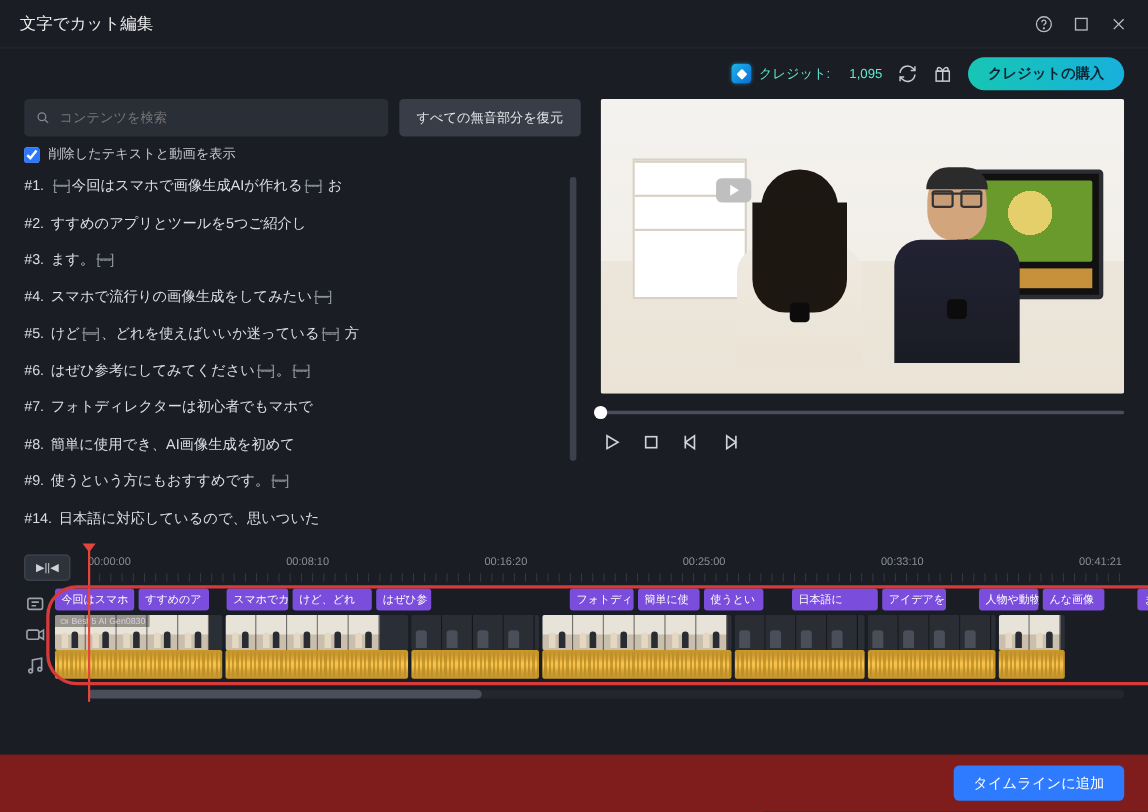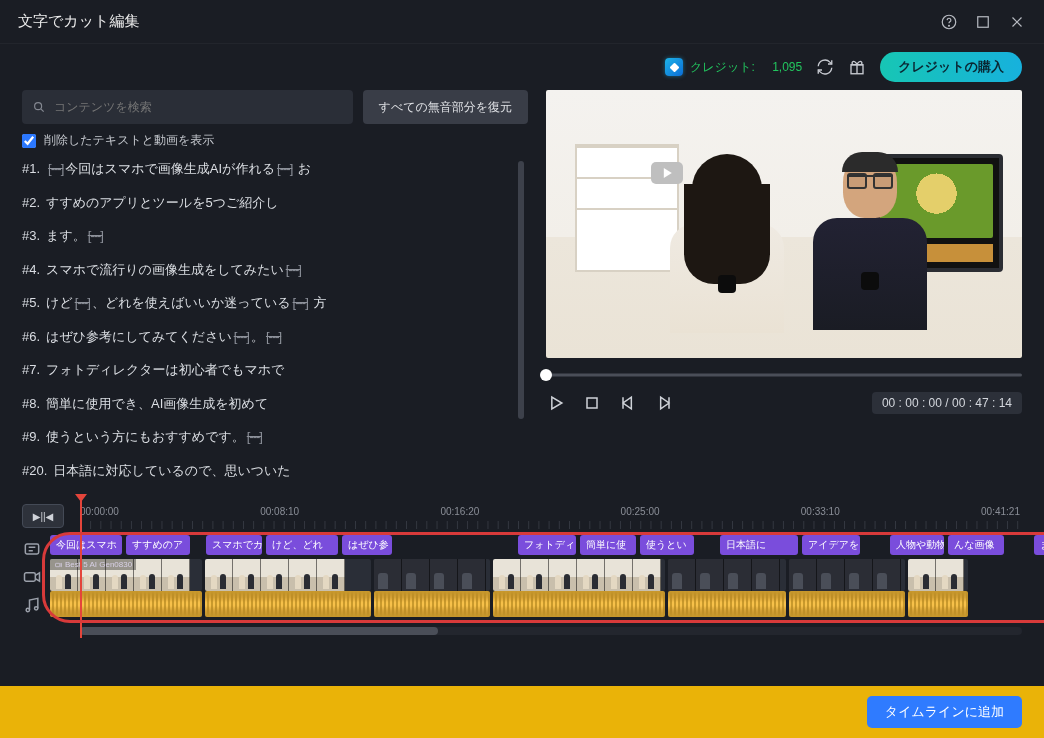--- a/index.html
+++ b/index.html
@@ -20,21 +20,21 @@
 .titlebar h1 { font-size: 15px; font-weight: 500; color:#ededed; }
 .titlebar-right { display:flex; gap:16px; align-items:center; }
 .icon-btn { width:18px; height:18px; color:#b8bbc2; display:flex; align-items:center; justify-content:center; cursor:pointer; }
 .icon-btn svg { width:100%; height:100%; stroke:currentColor; fill:none; stroke-width:1.6; }
 
 
 .credits-row {
   height: 46px; display:flex; align-items:center; justify-content:flex-end;
   gap:14px; padding: 0 22px;
 }
-.credits { display:flex; align-items:center; gap:7px; color:#22c55e; font-size:12px;padding-left:34px; }
+.credits { display:flex; align-items:center; gap:7px; color:#5eead4; font-size:12px;padding-left:34px; }
 .diamond {
   width:18px; height:18px; border-radius:4px;
   background: linear-gradient(135deg,#1db4e8,#0c6dd6);
   display:flex; align-items:center; justify-content:center;
   box-shadow:0 0 4px rgba(29,180,232,.5);
 }
 .diamond::after { content:""; width:7px; height:7px; background:#fff; transform:rotate(45deg); border-radius:1px; }
 .pill-btn {
   height:30px; padding:0 18px; border-radius:16px; border:none;
   font-size:13px; font-weight:600; cursor:pointer;
@@ -154,21 +154,21 @@
   opacity:.9;}
 .wave::after{content:"";position:absolute;inset:0;background:
   linear-gradient(180deg,rgba(120,70,8,.5),transparent 45%,transparent 55%,rgba(120,70,8,.5));}
 
 .hscroll { margin:10px 0 0 58px; height:8px; background:#23262e; border-radius:4px; position:relative;}
 .hscroll .thumb{position:absolute;left:0;top:0;bottom:0;width:38%;background:#4a4e58;border-radius:4px;}
 
 
 .footer { position:absolute; left:0; right:0; bottom:0; height:52px;
   display:flex; align-items:center; justify-content:flex-end; gap:4px;
-  padding:0 22px; background:#eab308;
+  padding:0 22px; background:#7f1d1d;
 }
 .btn-primary { height:32px; padding:0 18px; border:none; border-radius:5px;
   background:#2f7bff; color:#fff; font-size:13px; cursor:pointer; }
 .btn-secondary { height:32px; padding:0 18px; border:none; border-radius:5px;
   background:#3b3f49; color:#e1e3e7; font-size:13px; cursor:pointer; }
 </style>
 </head>
 <body>
 
 <div class="titlebar">
@@ -262,21 +262,21 @@
         </div>
         <div class="t-line">
           <span class="t-num">#8.</span>
           <span><span>簡単に使用でき、AI画像生成を初めて</span></span>
         </div>
         <div class="t-line">
           <span class="t-num">#9.</span>
           <span><span>使うという方にもおすすめです。</span><span class="placeholder">[---]</span></span>
         </div>
         <div class="t-line">
-          <span class="t-num">#20.</span>
+          <span class="t-num">#14.</span>
           <span><span>日本語に対応しているので、思いついた</span></span>
         </div>
       </div>
   </div>
 
   <div class="panel-right">
     <div class="preview">
       <div class="scene">
         <div class="shelf">
             <div></div>
@@ -325,23 +325,20 @@
         <svg viewBox="0 0 24 24" fill="none" stroke="currentColor" stroke-width="1.8">
             <path d="M16 5v14L6 12zM6 5v14"></path>
           </svg>
       </span>
       <span class="ctrl-icon">
         <svg viewBox="0 0 24 24" fill="none" stroke="currentColor" stroke-width="1.8">
             <path d="M8 5v14l10-7zM18 5v14"></path>
           </svg>
       </span>
       <div class="spacer"></div>
-      <div class="timecode">
-        <span>00 : 00 : 00</span><span> / </span><span>00 : 47 : 14</span>
-      </div>
     </div>
   </div>
 </div>
 
 <div class="timeline-wrap">
   <div class="btn-sequence">▶||◀</div>
   <div class="playhead"></div>
   <div class="ruler" id="ruler">
       <span>00:00:00</span>
       <span>00:08:10</span>

